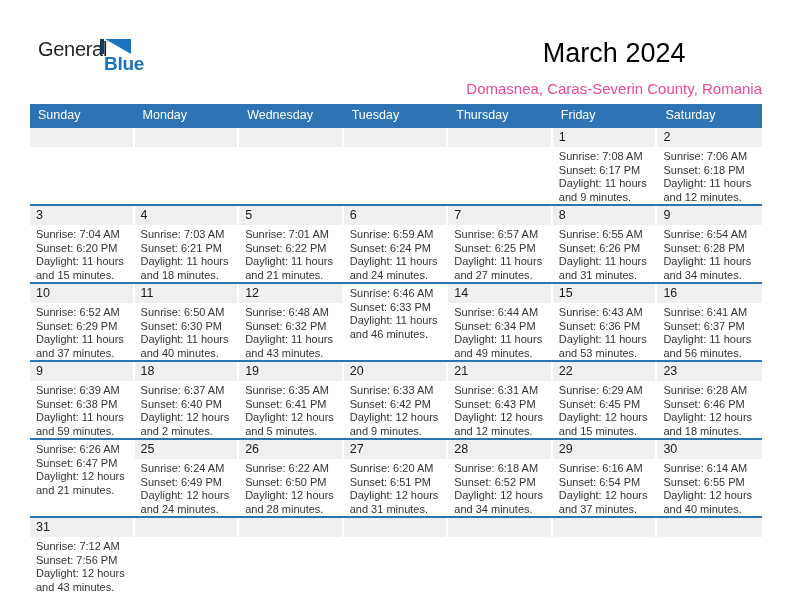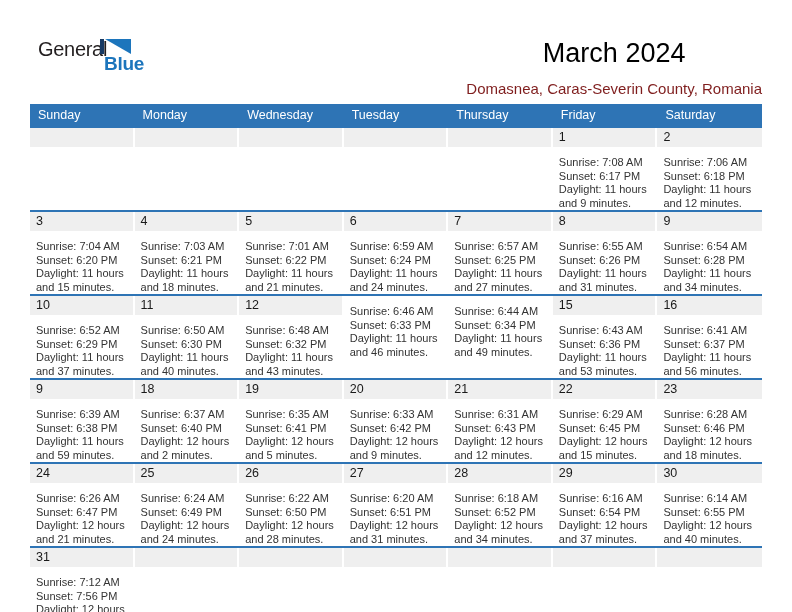--- a/index.html
+++ b/index.html
@@ -14,33 +14,33 @@
   
   .brand{position:absolute;left:38px;top:36px;width:130px;height:48px;}
   .logo-general{position:absolute;left:0;top:2px;font-size:20px;color:#231F20;letter-spacing:-0.3px;}
   .logo-bar{position:absolute;left:62px;top:3px;width:4px;height:15px;background:#173A64;}
   .logo-triangle{position:absolute;left:67px;top:3px;width:26px;height:15px;background:var(--logo-blue);
     clip-path:polygon(0 0,100% 0,100% 100%);}
   .logo-blue-text{position:absolute;left:66px;top:17px;font-size:19px;color:var(--logo-blue);letter-spacing:-0.3px;font-weight:bold;}
 
   .title-block{position:absolute;right:30px;top:38px;text-align:center;}
   .cal-title{font-size:27px;color:#000;font-weight:400;}
-  .cal-subtitle{font-size:15px;color:#7f1d1d;margin-top:11px;font-weight:400;}
+  .cal-subtitle{font-size:15px;color:#ec4899;margin-top:11px;font-weight:400;}
 
   
   .calendar{position:absolute;left:30px;top:104px;width:732px;}
   .weekday-row{display:grid;grid-template-columns:repeat(7,1fr);background:var(--blue);height:22px;}
   .wcell{color:#fff;font-size:12.5px;line-height:22px;padding-left:8px;overflow:hidden;white-space:nowrap;}
 
   .week{display:grid;grid-template-columns:repeat(7,1fr);min-height:73.5px;border-top:2px solid var(--blue);}
   .cell{overflow:hidden;}
   .band{height:19px;background:var(--gray);}
   .cell:not(:last-child) .band{margin-right:2px;}
   .daynum{font-size:12.5px;line-height:19px;padding-left:6px;color:#1a1a1a;}
-  .info{padding:9px 2px 0 6px;font-size:11px;line-height:13.5px;color:#333;}
+  .info{padding:3px 2px 0 6px;font-size:11px;line-height:13.5px;color:#333;}
   .info div{white-space:nowrap;}
 </style>
 </head>
 <body>
 
 <div class="page">
 
   <div class="brand">
     <span class="logo-general">General</span>
     <span class="logo-bar"></span>
@@ -228,20 +228,23 @@
           </div>
           <div class="cell">
             <div class="info">
               <div>Sunrise: 6:46 AM</div>
               <div>Sunset: 6:33 PM</div>
               <div>Daylight: 11 hours</div>
               <div>and 46 minutes.</div>
             </div>
           </div>
           <div class="cell">
+            <div class="band">
+              <div class="daynum">14</div>
+            </div>
             <div class="info">
               <div>Sunrise: 6:44 AM</div>
               <div>Sunset: 6:34 PM</div>
               <div>Daylight: 11 hours</div>
               <div>and 49 minutes.</div>
             </div>
           </div>
           <div class="cell">
             <div class="band">
               <div class="daynum">15</div>
@@ -339,23 +342,20 @@
             <div class="info">
               <div>Sunrise: 6:28 AM</div>
               <div>Sunset: 6:46 PM</div>
               <div>Daylight: 12 hours</div>
               <div>and 18 minutes.</div>
             </div>
           </div>
         </div>
         <div class="week">
           <div class="cell">
-            <div class="band">
-              <div class="daynum">24</div>
-            </div>
             <div class="info">
               <div>Sunrise: 6:26 AM</div>
               <div>Sunset: 6:47 PM</div>
               <div>Daylight: 12 hours</div>
               <div>and 21 minutes.</div>
             </div>
           </div>
           <div class="cell">
             <div class="band">
               <div class="daynum">25</div>

